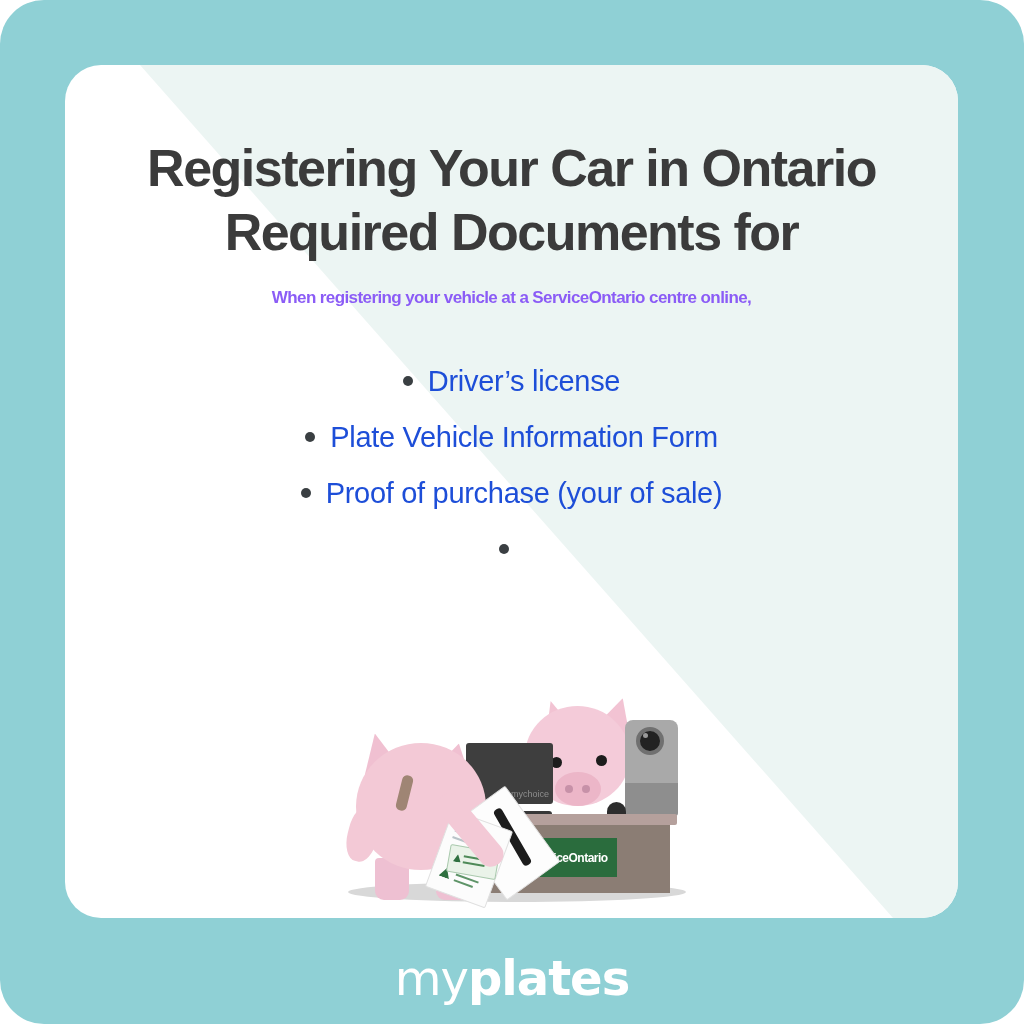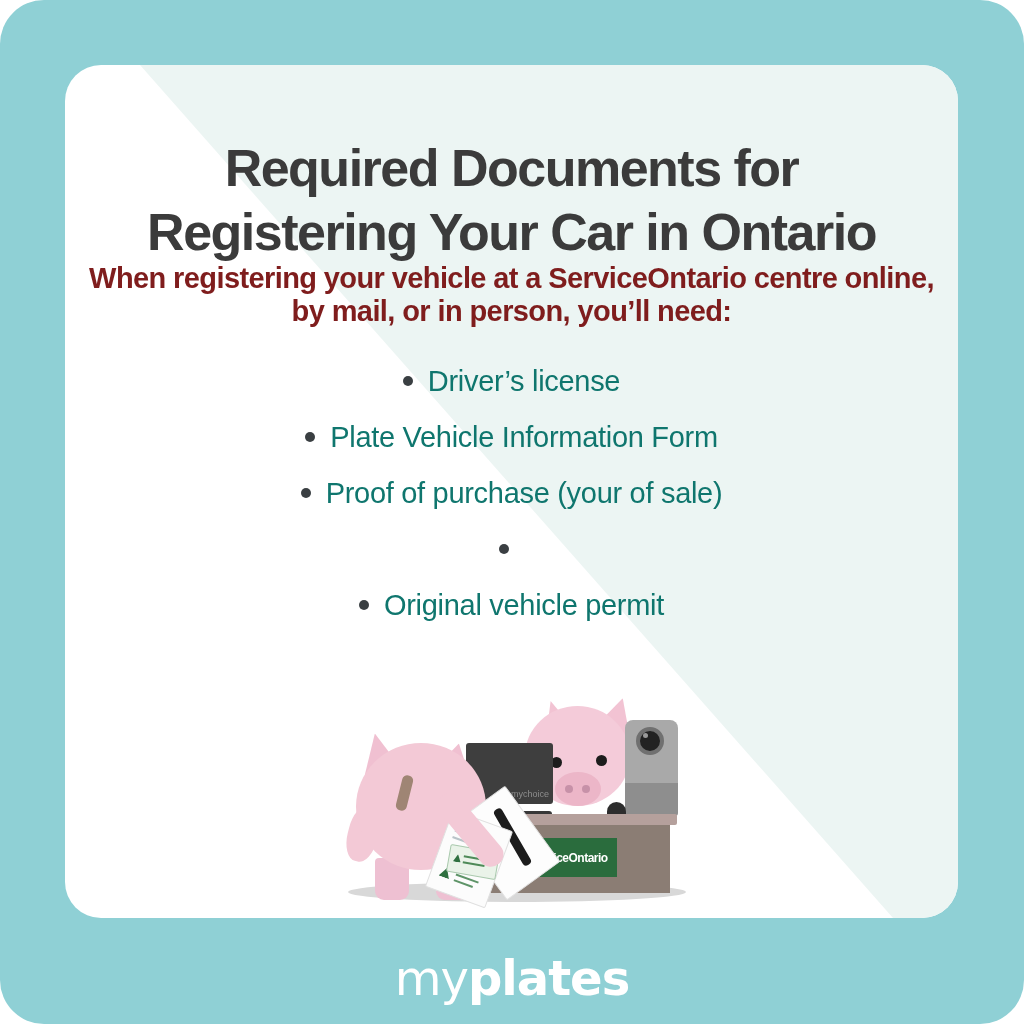--- a/index.html
+++ b/index.html
@@ -10,28 +10,28 @@
         border-radius:36px;overflow:hidden;}
   .mint-wedge{position:absolute;inset:0;background:#ecf5f3;
         clip-path:polygon(75px 0, 100% 0, 100% 100%, 828px 100%);}
   .content{position:absolute;inset:0;}
 
   .title{position:absolute;top:71px;left:0;right:0;text-align:center;
          font-size:52px;line-height:64px;font-weight:700;letter-spacing:-1.5px;
          color:#3b3b3b;}
   .title div{white-space:nowrap;}
 
-  .subtitle{position:absolute;top:197px;left:0;right:0;text-align:center;
-            font-size:29px;line-height:33px;font-weight:600;letter-spacing:-0.6px;
-            color:#7f1d1d;}
+  .subtitle{position:absolute;top:216px;left:0;right:0;text-align:center;
+            font-size:17px;line-height:33px;font-weight:600;letter-spacing:-0.6px;
+            color:#8b5cf6;}
   .subtitle div{white-space:nowrap;}
 
   .bullets{position:absolute;top:296px;left:0;right:0;list-style:none;margin:0;padding:0;}
   .bullet{display:flex;justify-content:center;align-items:center;height:40px;
-          margin-bottom:16px;font-size:29px;letter-spacing:-0.3px;color:#0f766e;white-space:nowrap;}
+          margin-bottom:16px;font-size:29px;letter-spacing:-0.3px;color:#1d4ed8;white-space:nowrap;}
   .dot{width:10px;height:10px;border-radius:50%;background:#3a3f42;margin-right:15px;flex:0 0 auto;}
 
   
   .illu{position:absolute;left:340px;top:690px;width:350px;height:230px;}
   .illu *{position:absolute;}
   .shadow{left:8px;top:192px;width:338px;height:20px;background:#d8d8d8;border-radius:50%;}
 
   .clerk-ear{width:30px;height:34px;background:#f2c3d3;}
   .clerk-ear.l{left:203px;top:10px;clip-path:polygon(35% 0,100% 100%,0 100%);transform:rotate(-10deg);}
   .clerk-ear.r{left:255px;top:7px;width:38px;height:36px;clip-path:polygon(65% 0,100% 100%,0 100%);transform:rotate(10deg);}
@@ -98,48 +98,43 @@
 <body>
 
 <div id="stage">
   <div class="bg-teal"></div>
 
   <div class="card">
     <div class="mint-wedge"></div>
 
     <div class="content">
       <div class="title">
+        <div>Registering Your Car in Ontario</div>
         <div>Required Documents for</div>
-        <div>Registering Your Car in Ontario</div>
       </div>
 
       <div class="subtitle">
         <div>When registering your vehicle at a ServiceOntario centre online,</div>
-        <div>by mail, or in person, you’ll need:</div>
       </div>
 
       <ul class="bullets">
         <li class="bullet">
           <span class="dot"></span>
           <span>Driver’s license</span>
         </li>
         <li class="bullet">
           <span class="dot"></span>
           <span>Plate Vehicle Information Form</span>
         </li>
         <li class="bullet">
           <span class="dot"></span>
           <span>Proof of purchase (your of sale)</span>
         </li>
         <li class="bullet">
           <span class="dot"></span>
-        </li>
-        <li class="bullet">
-          <span class="dot"></span>
-          <span>Original vehicle permit</span>
         </li>
       </ul>
     </div>
   </div>
 
   <div class="illu">
     <div class="shadow"></div>
 
     <div class="clerk-ear l"></div>
     <div class="clerk-ear r"></div>

